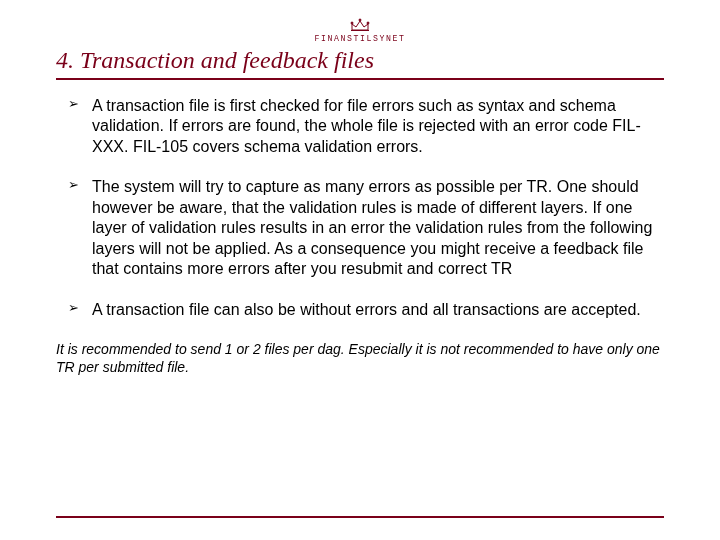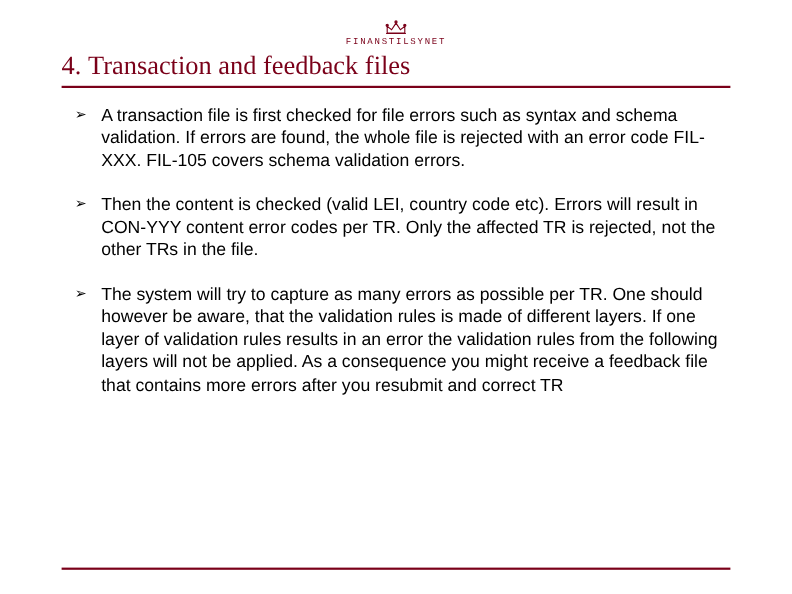--- a/index.html
+++ b/index.html
@@ -26,20 +26,21 @@
     color:#7a0019;
     text-transform:uppercase;
     margin-top:2px;
   }
   h1.title{
     font-family:Georgia,'Times New Roman',serif;
     font-weight:400;
     font-size:24px;
     color:#7a0019;
     margin:0 0 4px 0;
+    font-style:italic;
   }
   h1.title .num{margin-right:6px}
   .rule-top{
     border:0;border-top:2px solid #7a0019;
     margin:0 0 16px 0;
   }
   ul.bullets{
     list-style:none;
     margin:0;padding:0;
   }
@@ -88,20 +89,21 @@
     <div class="org">FINANSTILSYNET</div>
   </div>
 
   <h1 class="title">
     <span class="num">4.</span><span>Transaction and feedback files</span>
   </h1>
   <hr class="rule-top">
 
   <ul class="bullets">
     <li><span>A transaction file is first checked for file errors such as syntax and schema validation. If errors are found, the whole file is rejected with an error code FIL-XXX. FIL-105 covers schema validation errors.</span></li>
-    <li><span>Then the content is checked (valid LEI, country code etc). Errors will result in CON-YYY content error codes per TR. Only the affected TR is rejected, not the other TRs in the file.</span></li>
     <li><span>The system will try to capture as many errors as possible per TR. One should however be aware, that the validation rules is made of different layers. If one layer of validation rules results in an error the validation rules from the following layers will not be applied. As a consequence you might receive a feedback file that contains more errors after you resubmit and correct TR</span></li>
+    <li><span>A transaction file can also be without errors and all transactions are accepted.</span></li>
   </ul>
 
+  <p class="recommend">It is recommended to send 1 or 2 files per dag. Especially it is not recommended to have only one TR per submitted file.</p>
 
 </div>
 
 <hr class="rule-bottom">
 
 </body></html>

